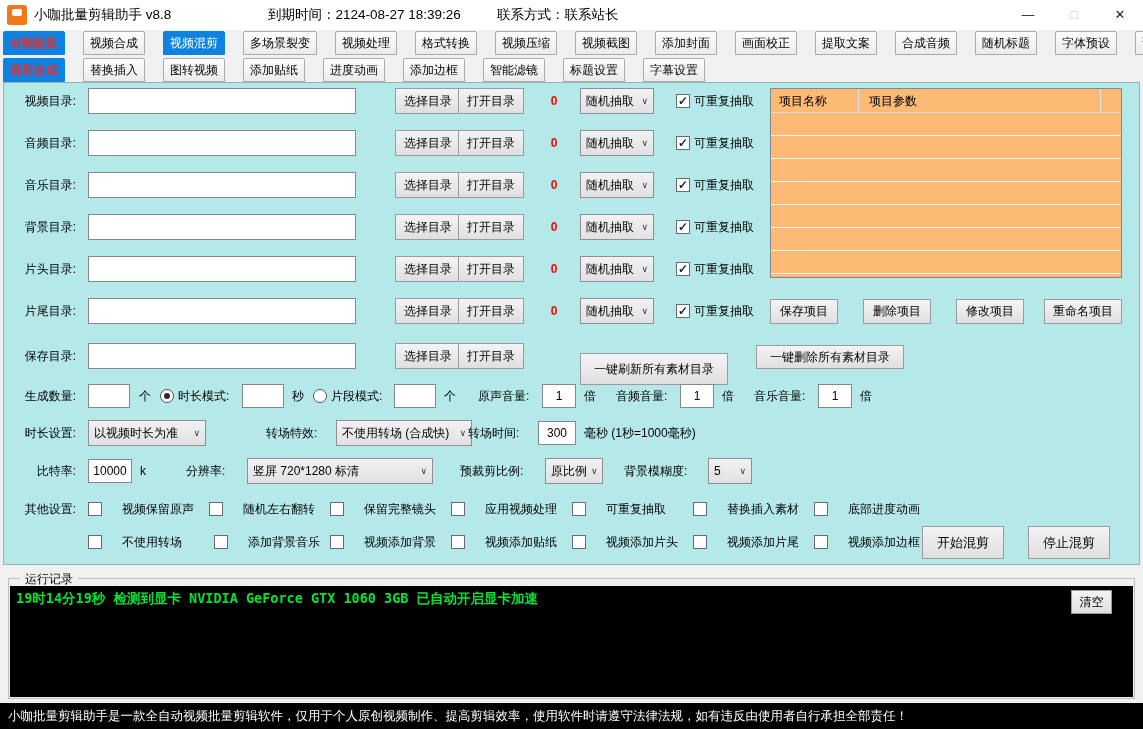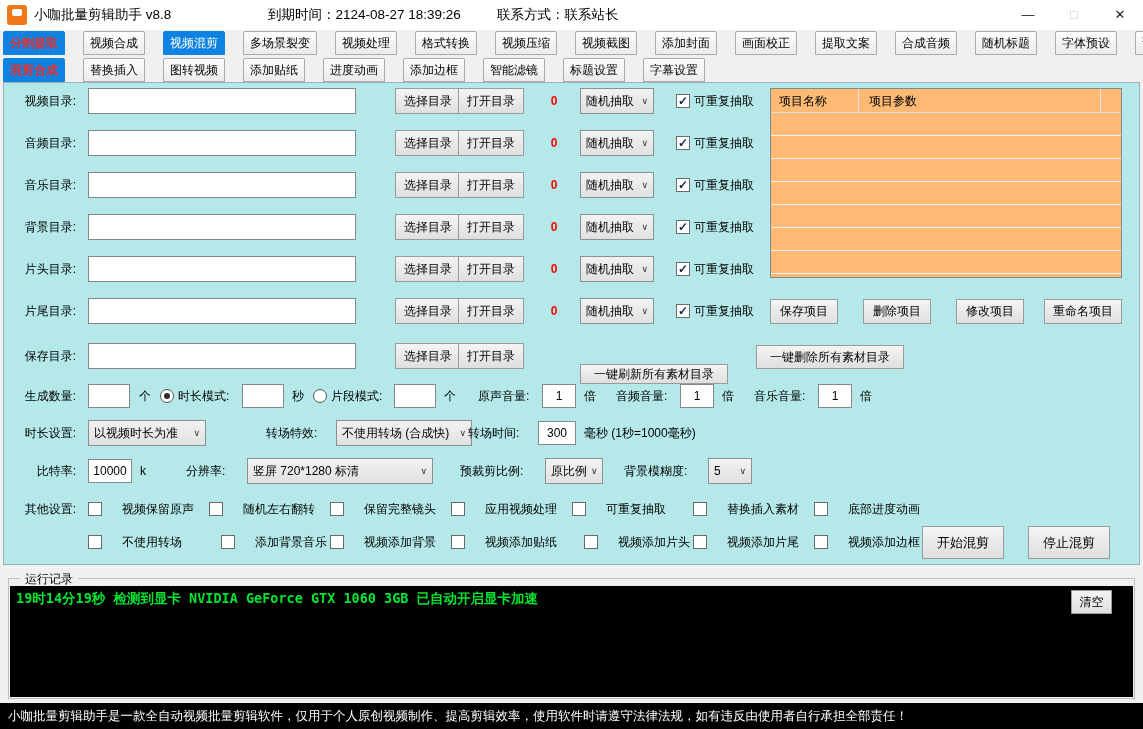--- a/index.html
+++ b/index.html
@@ -239,21 +239,21 @@
     <div class="pt-row"></div>
     <div class="pt-row"></div>
     <div class="pt-row"></div>
     <div class="pt-row"></div>
   </div>
 
   <button class="btn" style="position:absolute;left:770px;top:299px;width:68px;height:25px">保存项目</button>
   <button class="btn" style="position:absolute;left:863px;top:299px;width:68px;height:25px">删除项目</button>
   <button class="btn" style="position:absolute;left:956px;top:299px;width:68px;height:25px">修改项目</button>
   <button class="btn" style="position:absolute;left:1044px;top:299px;width:78px;height:25px">重命名项目</button>
-  <button class="btn" style="position:absolute;left:580px;top:364px;width:148px;height:20px">一键刷新所有素材目录</button>
+  <button class="btn" style="position:absolute;left:580px;top:353px;width:148px;height:32px">一键刷新所有素材目录</button>
   <button class="btn" style="position:absolute;left:756px;top:345px;width:148px;height:24px">一键删除所有素材目录</button>
 
   <div class="form-row" style="top:383px">
     <span class="lbl" style="left:12px;width:64px;text-align:right">生成数量:</span>
     <input class="num" style="left: 88px; width: 42px;" value="">
     <span class="lbl" style="left:139px">个</span>
     <label class="radio-wrap" style="left:160px">
       <span class="radio sel"></span>
       <span>时长模式:</span>
     </label>
@@ -343,33 +343,33 @@
         <span class="chk"></span>
         <span>底部进度动画</span>
       </label>
   </div>
 
   <div class="form-row" style="top:533px;height:18px">
     <label class="chk-item" style="left:88px">
         <span class="chk"></span>
         <span>不使用转场</span>
       </label>
-    <label class="chk-item" style="left:221px">
+    <label class="chk-item" style="left:214px">
         <span class="chk"></span>
         <span>添加背景音乐</span>
       </label>
     <label class="chk-item" style="left:330px">
         <span class="chk"></span>
         <span>视频添加背景</span>
       </label>
     <label class="chk-item" style="left:451px">
         <span class="chk"></span>
         <span>视频添加贴纸</span>
       </label>
-    <label class="chk-item" style="left:584px">
+    <label class="chk-item" style="left:572px">
         <span class="chk"></span>
         <span>视频添加片头</span>
       </label>
     <label class="chk-item" style="left:693px">
         <span class="chk"></span>
         <span>视频添加片尾</span>
       </label>
     <label class="chk-item" style="left:814px">
         <span class="chk"></span>
         <span>视频添加边框</span>

